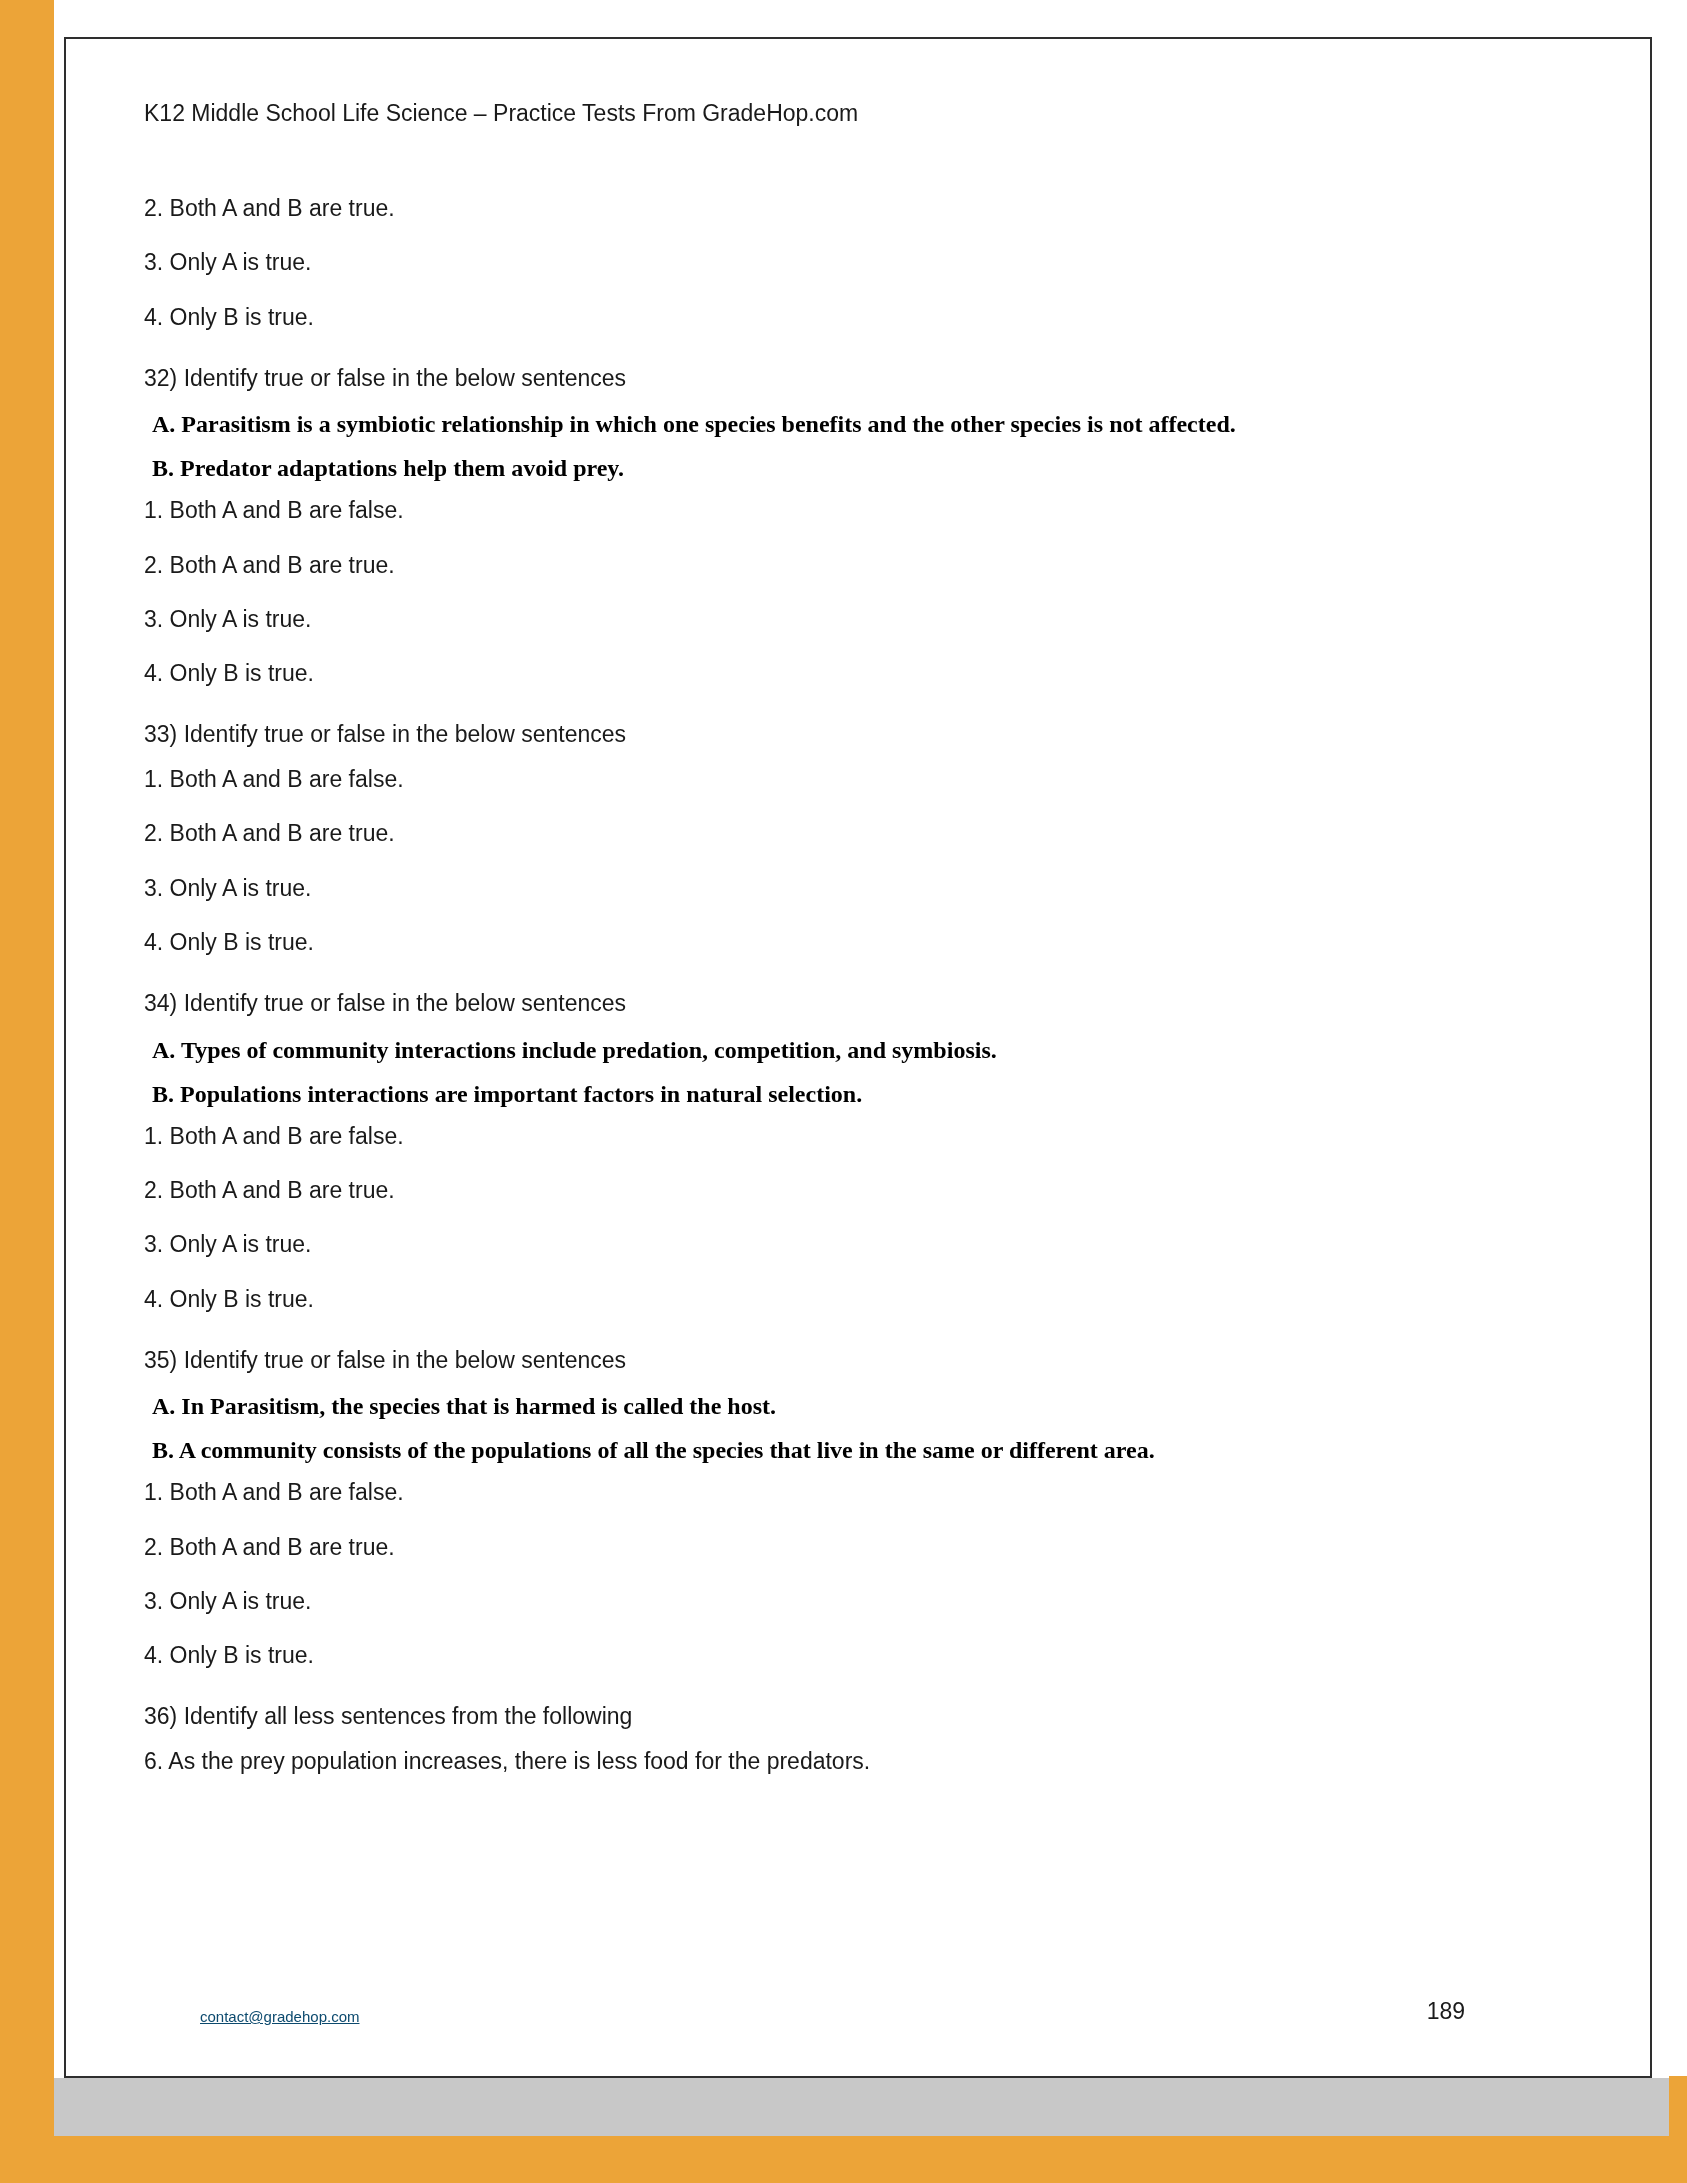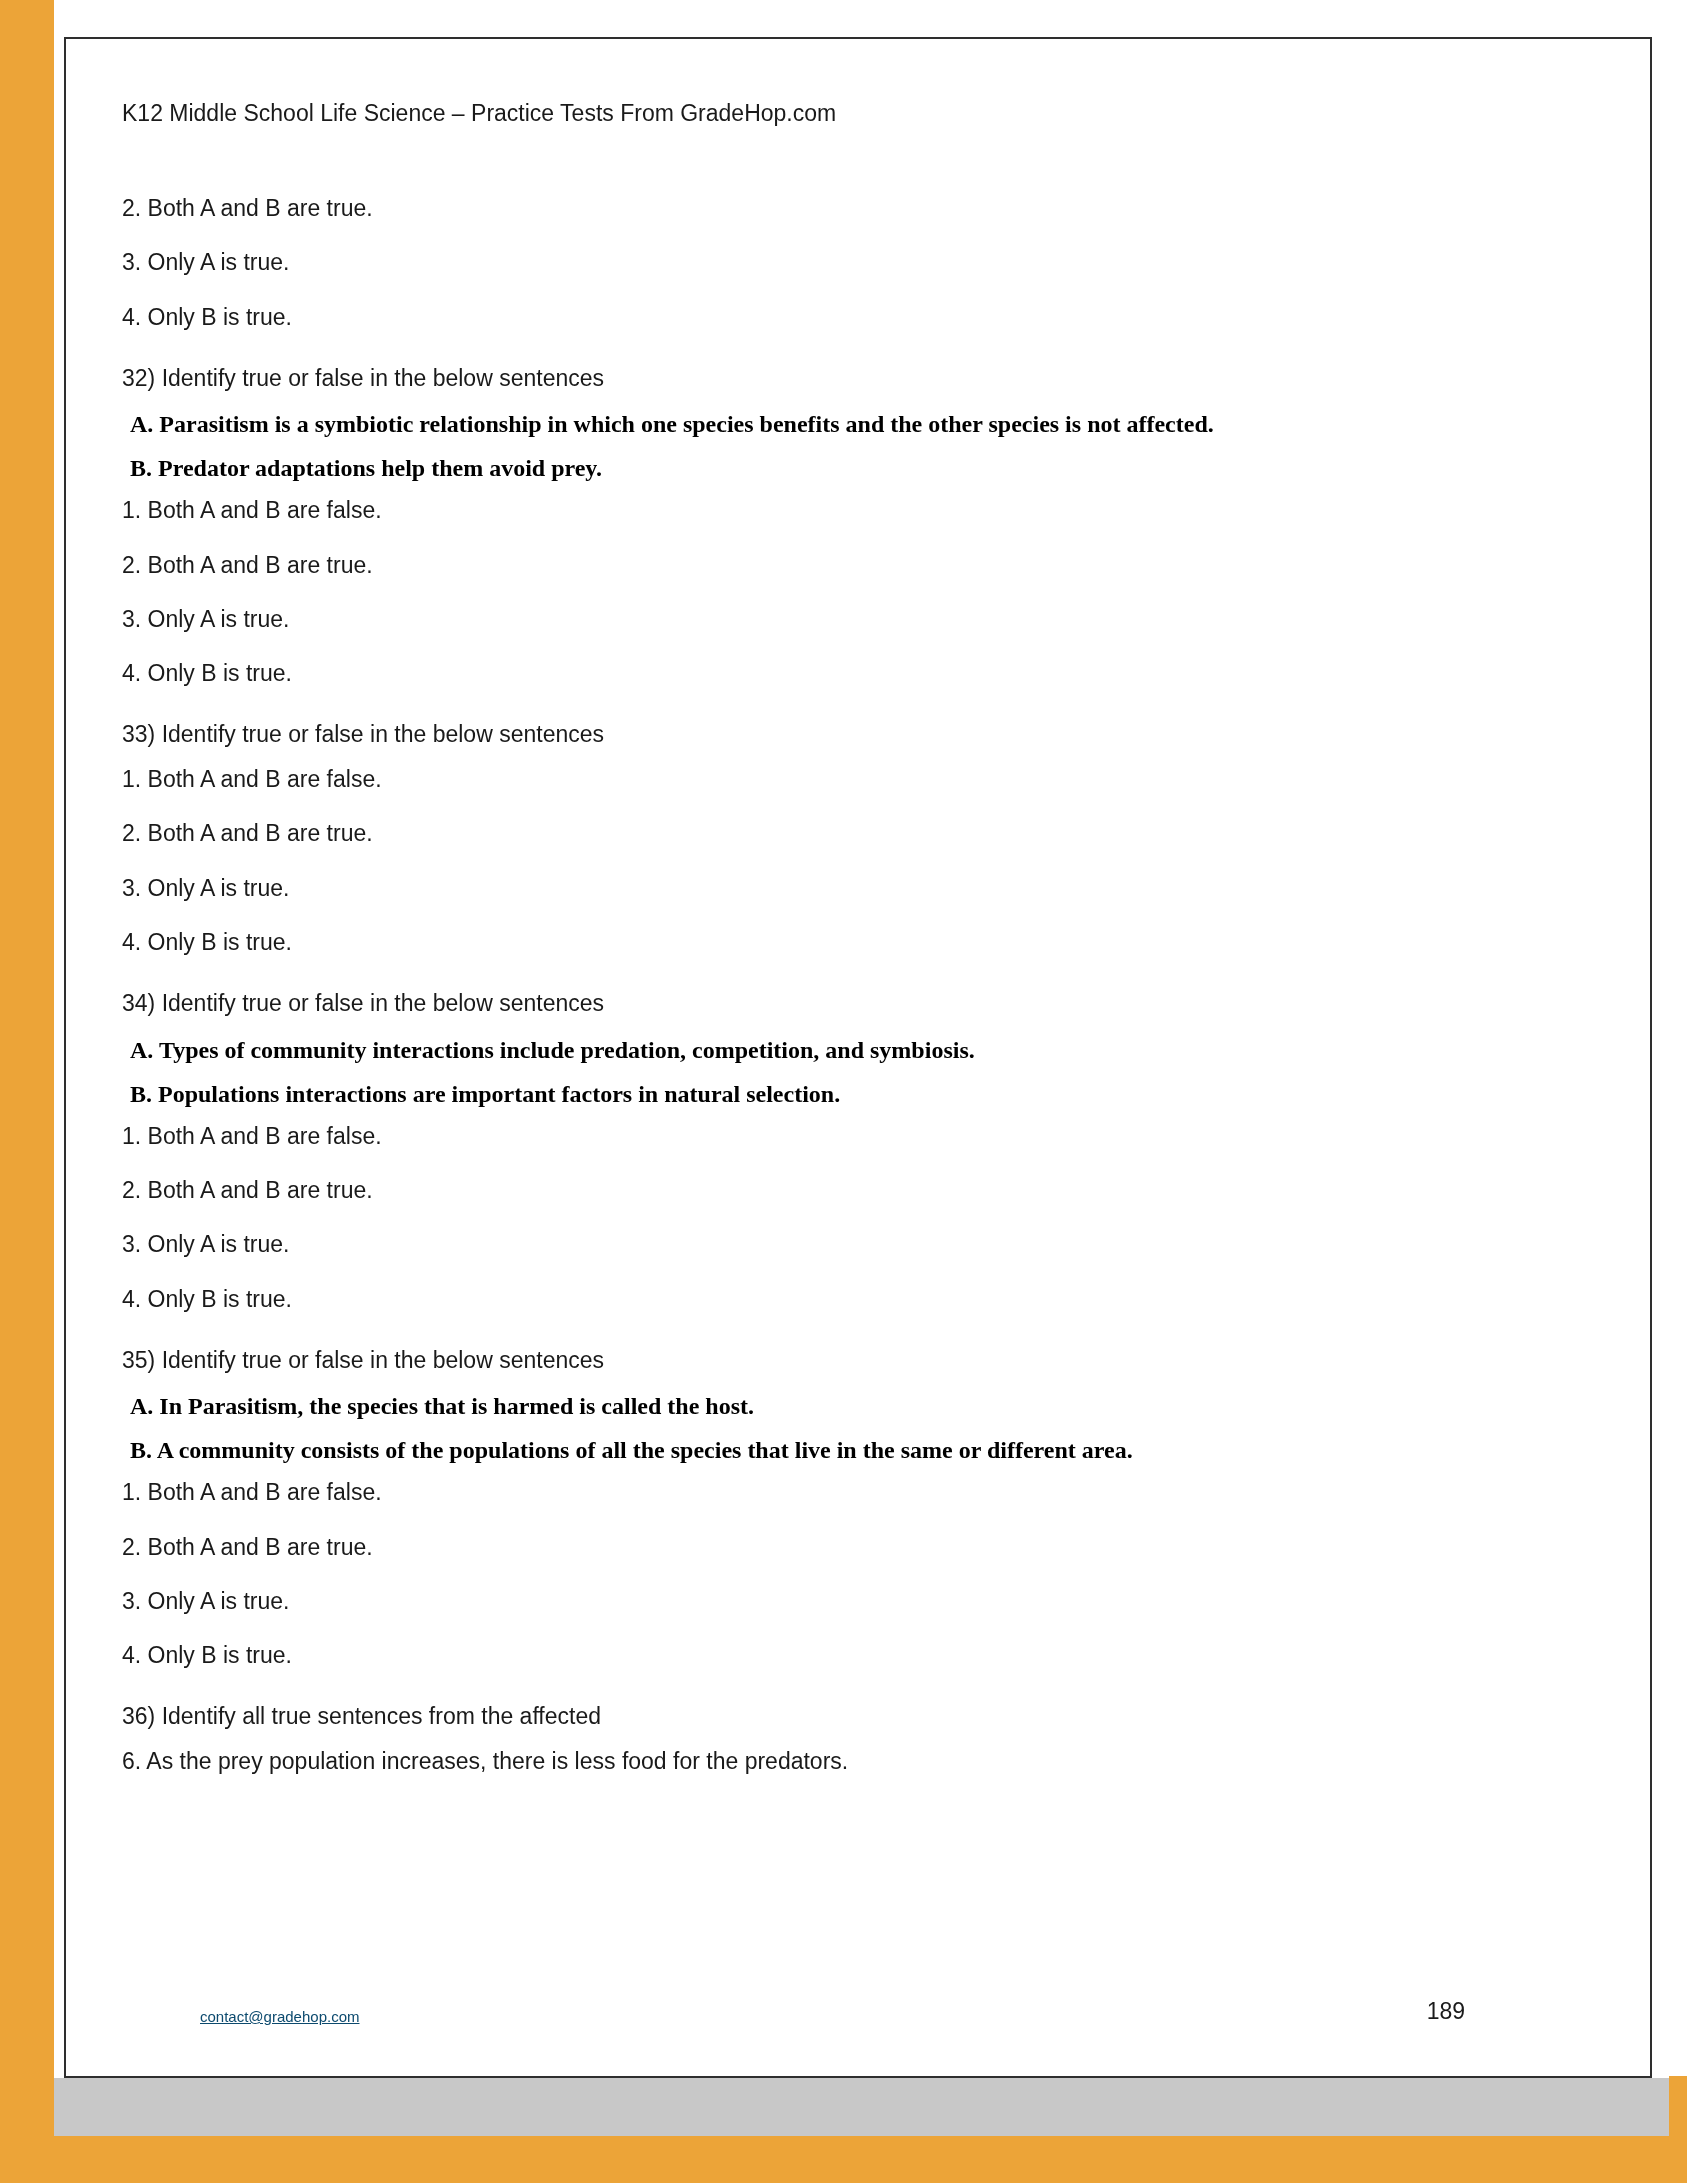--- a/index.html
+++ b/index.html
@@ -25,21 +25,21 @@
   }
 
   
   .page {
     position: absolute;
     left: 64px; top: 37px;
     width: 1588px; height: 2041px;
     border: 2.5px solid #2e2e2e;
     background: #ffffff;
   }
-  .page-inner { padding: 59px 177px 0 56px; }
+  .page-inner { padding: 59px 177px 0 78px; }
 
   .header-line {
     font-size: 23px;
     line-height: 31px;
     margin-bottom: 63px;
     color: #1a1a1a;
   }
 
   .opt {
     font-size: 23px;
@@ -139,21 +139,21 @@
         <p class="statement">A. In Parasitism, the species that is harmed is called the host.</p>
         <p class="statement">B. A community consists of the populations of all the species that live in the same or different area.</p>
       </div>
       <p class="opt">1. Both A and B are false.</p>
       <p class="opt">2. Both A and B are true.</p>
       <p class="opt">3. Only A is true.</p>
       <p class="opt">4. Only B is true.</p>
     </section>
 
     <section class="question">
-      <p class="q-title"><span class="q-num">36)</span> <span class="q-prompt">Identify all true sentences from the affected</span></p>
+      <p class="q-title"><span class="q-num">36)</span> <span class="q-prompt">Identify all less sentences from the following</span></p>
       <p class="opt">6. As the prey population increases, there is less food for the predators.</p>
     </section>
 
   </div>
 
   <a class="footer-contact">contact@gradehop.com</a>
   <span class="footer-pagenum">189</span>
 </div>
 
 

